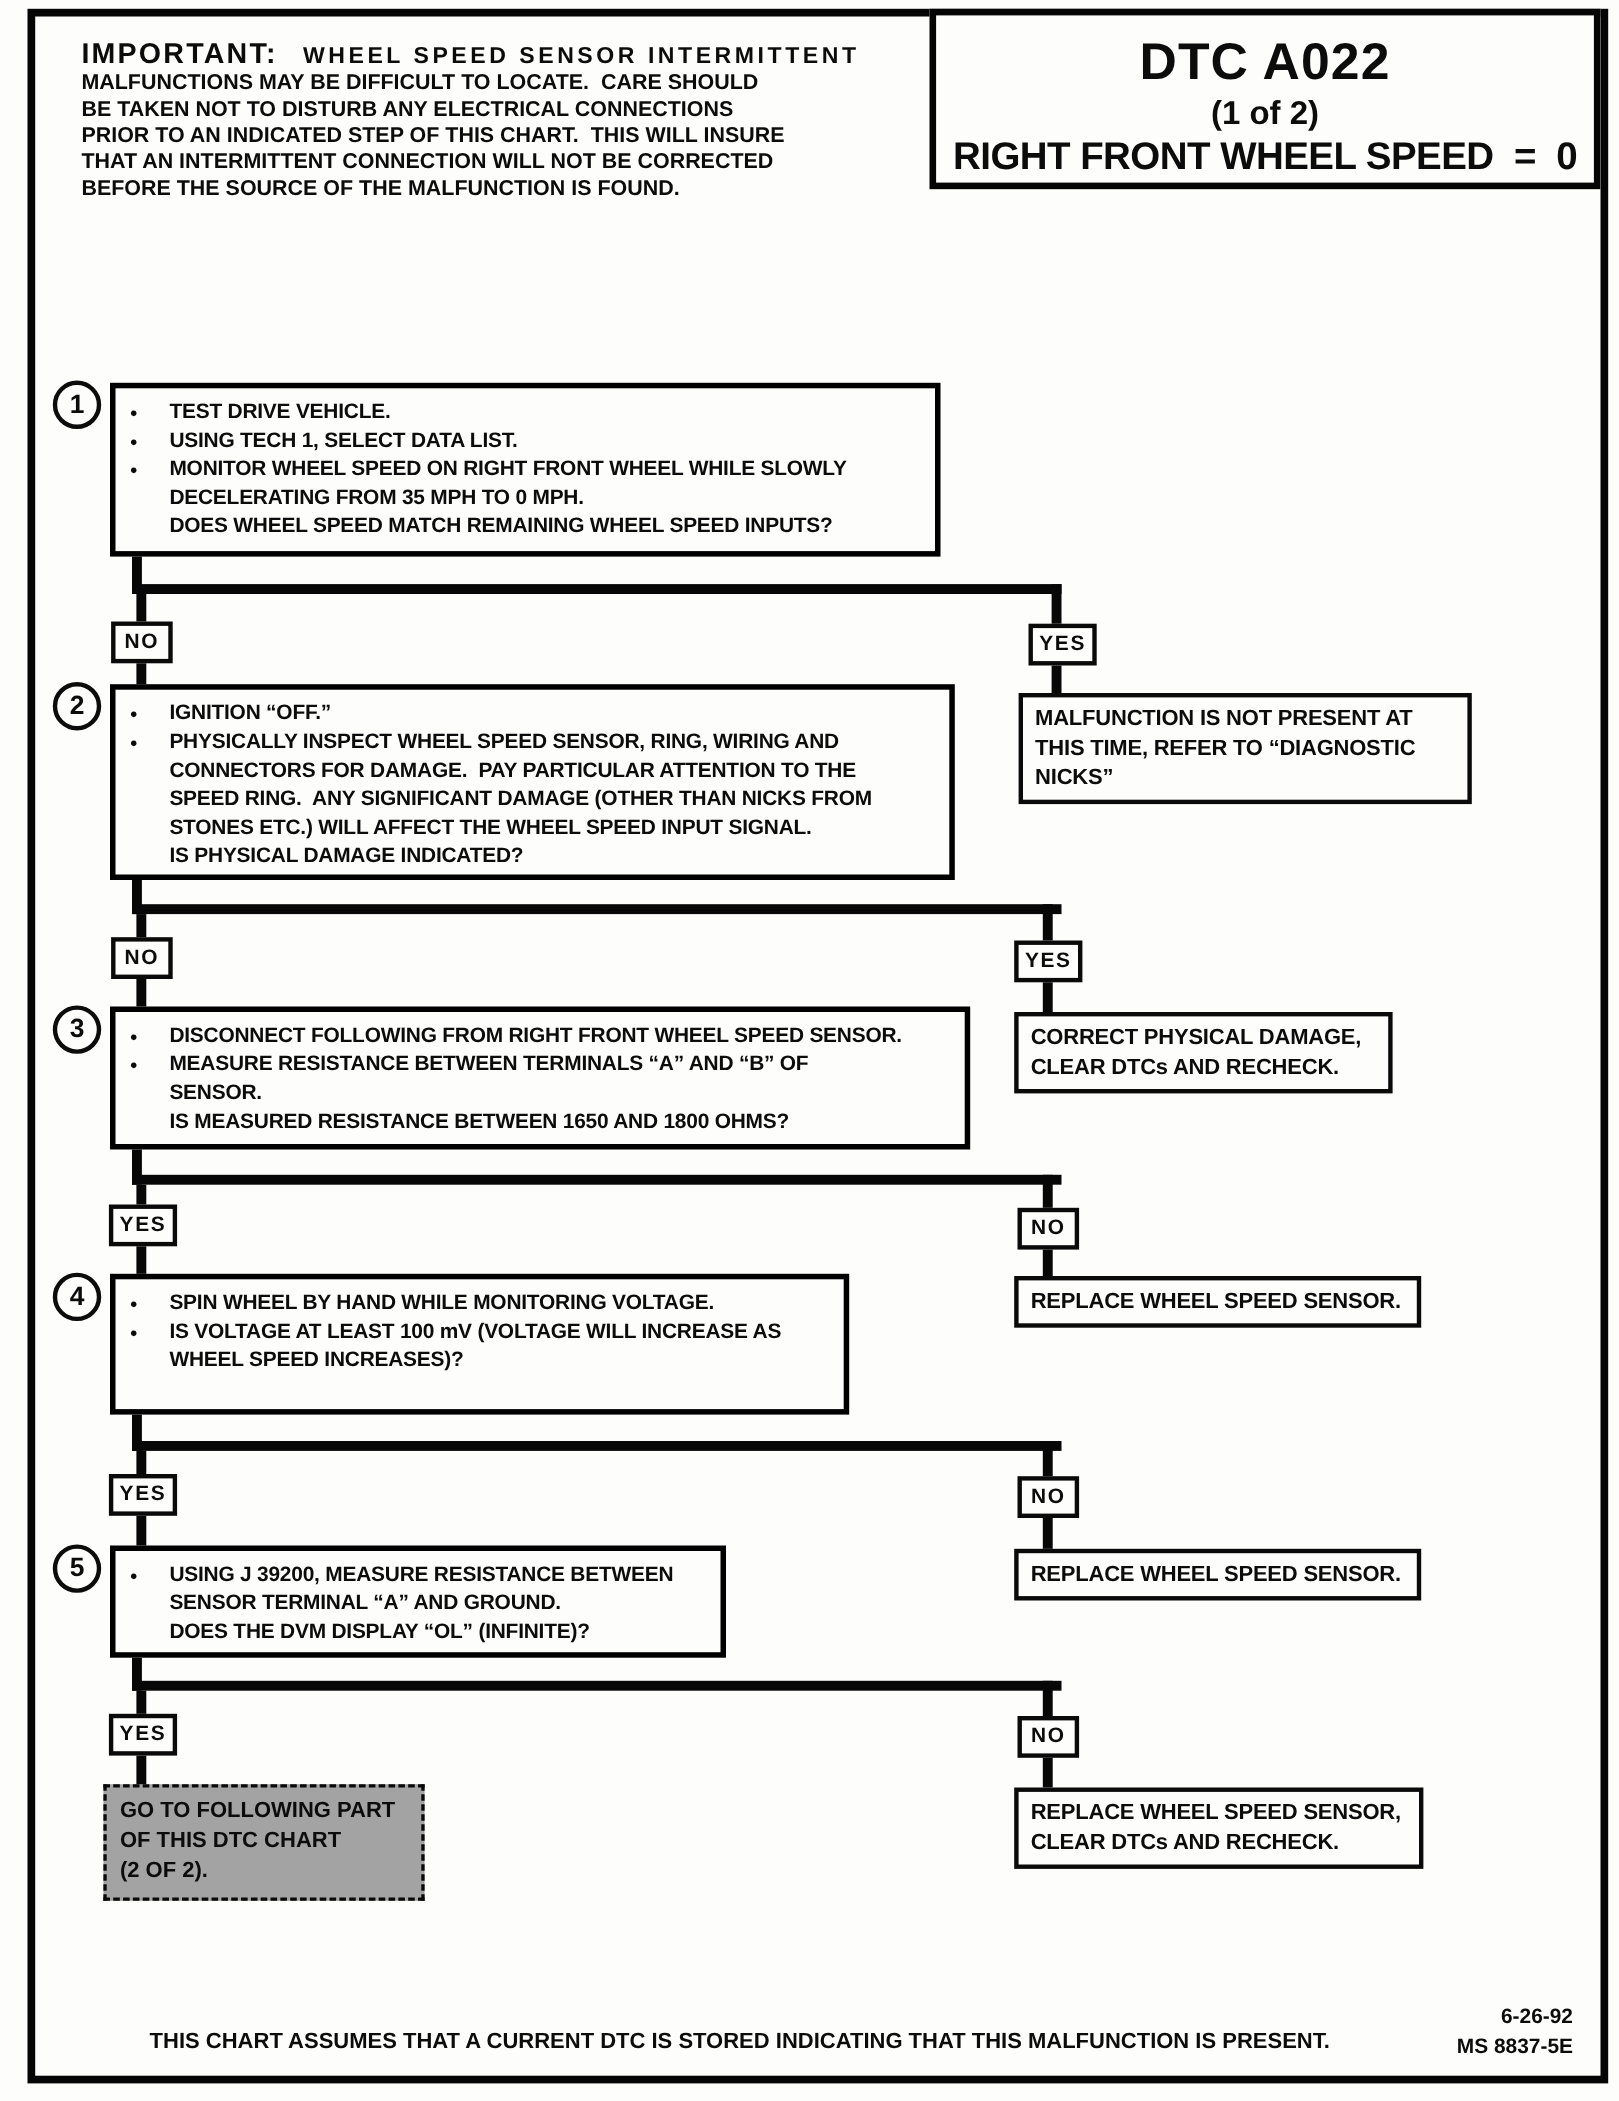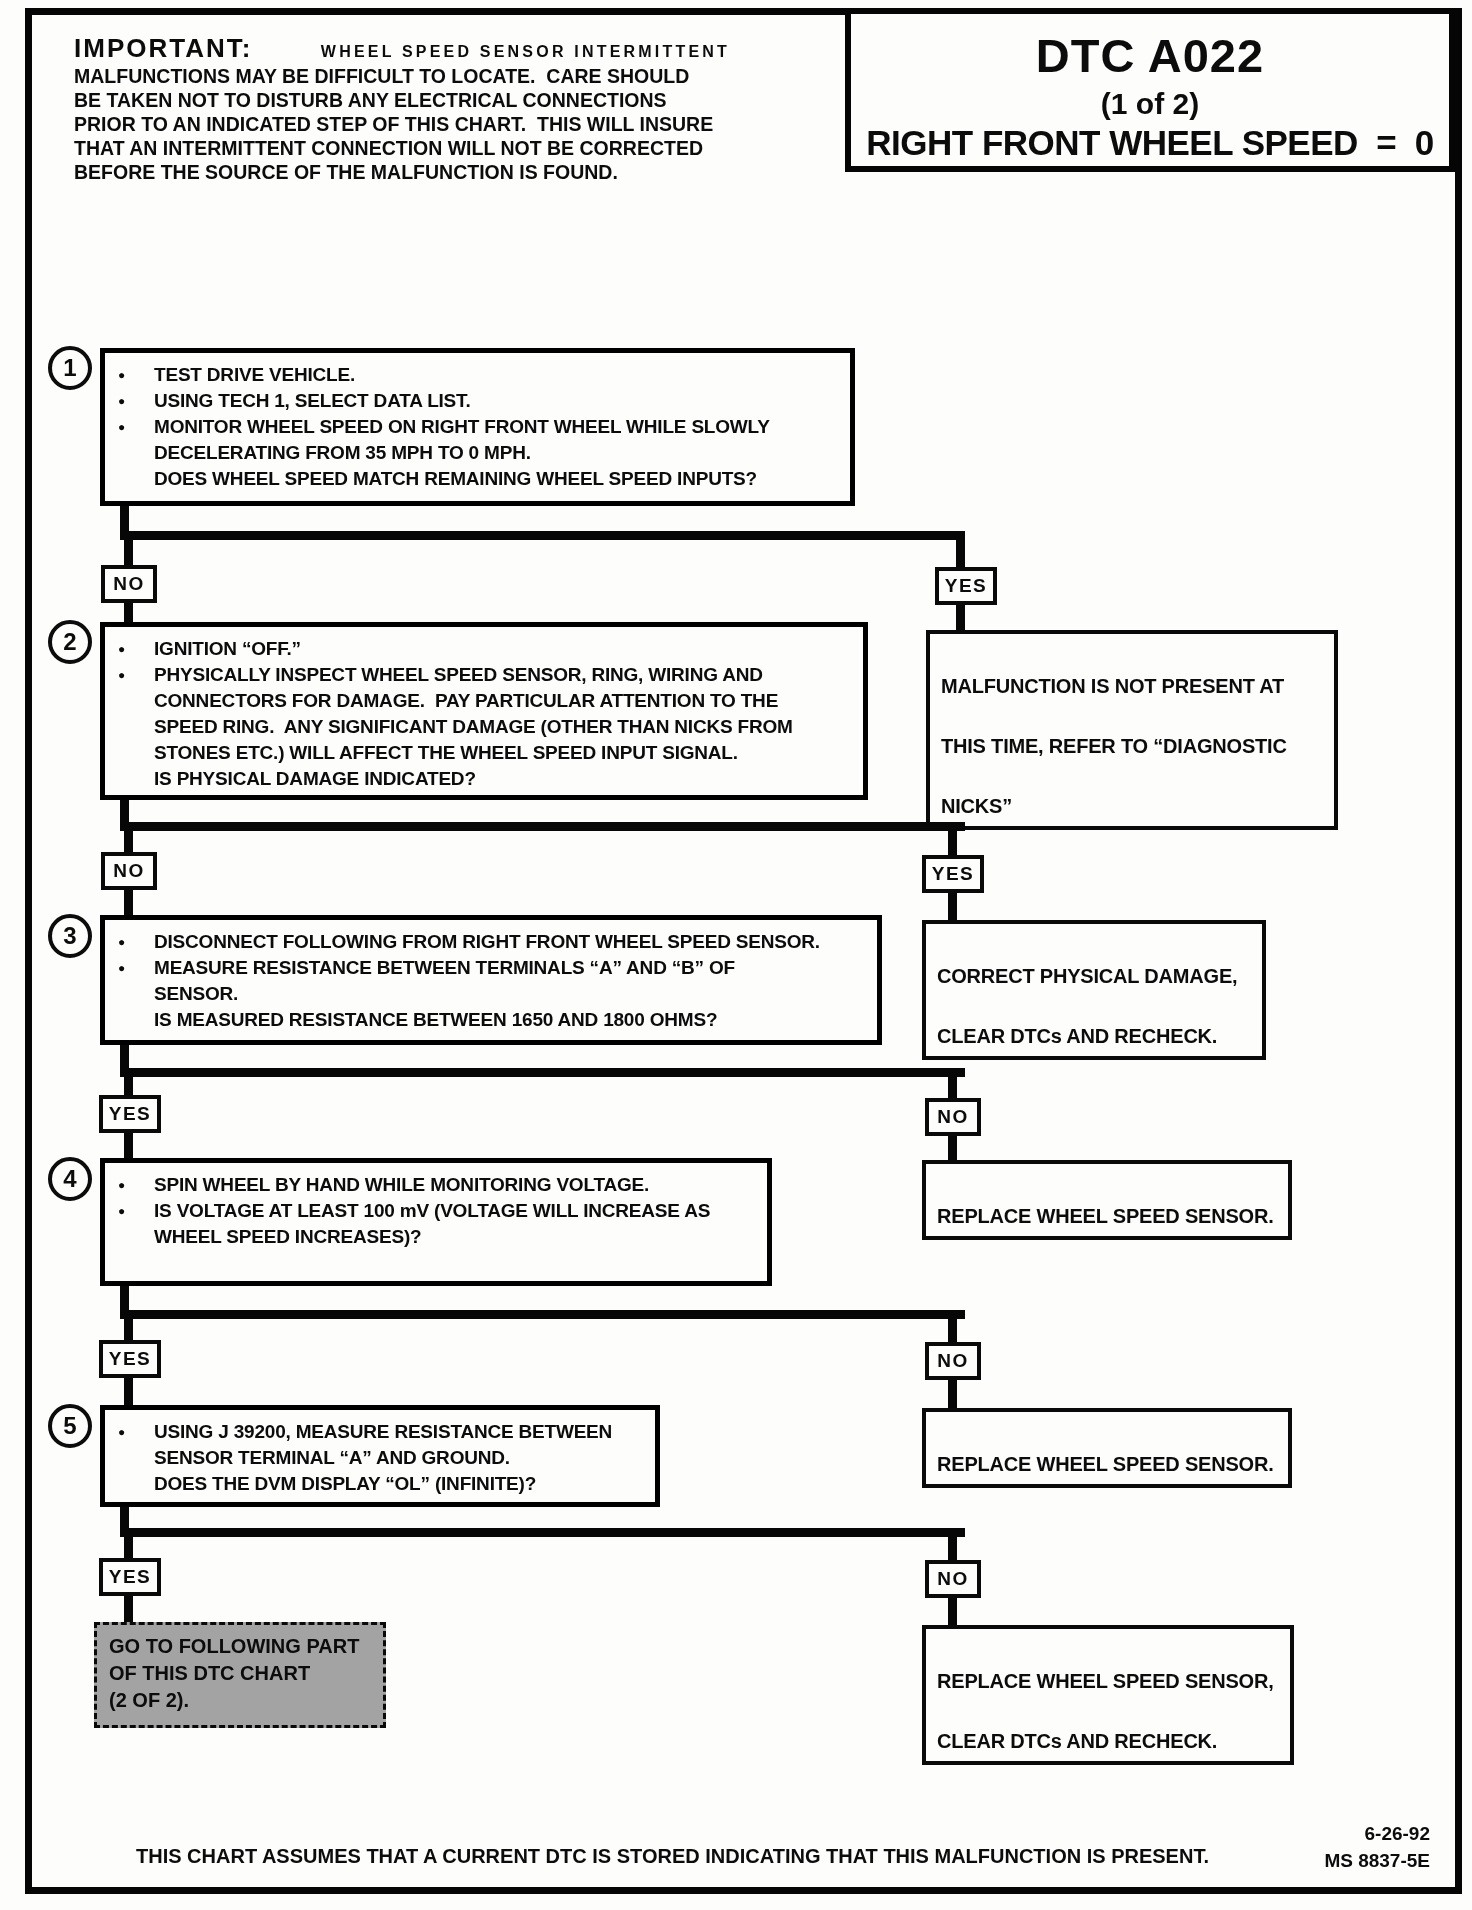--- a/index.html
+++ b/index.html
@@ -16,21 +16,21 @@
   .title-dtc{font-size:47px;letter-spacing:1px;margin-top:14px;}
   .title-page{font-size:30px;margin-top:4px;}
   .title-sub{font-size:35px;letter-spacing:-0.5px;margin-top:2px;white-space:pre;}
 
   
   .important{position:absolute;left:74px;top:36px;width:656px;font-size:19.5px;line-height:24px;}
   .imp-line{white-space:pre;gap:23px;}
   .imp-just{display:flex;justify-content:space-between;}
   .imp-first{display:flex;justify-content:space-between;align-items:baseline;}
   .imp-label{font-size:26px;letter-spacing:2px;}
-  .imp-rest{font-size:16px;letter-spacing:3.2px;}
+  .imp-rest{font-size:21px;letter-spacing:3.2px;}
 
   
   .circ{position:absolute;width:44px;height:44px;border:4px solid #0c0c0c;border-radius:50%;
     display:flex;align-items:center;justify-content:center;font-size:24px;background:#fdfdfc;box-sizing:border-box;}
 
   
   .stepbox{position:absolute;border:5px solid #000000;background:#fdfdfc;box-sizing:border-box;
     padding:9px 0 7px 13px;font-size:19px;line-height:26px;letter-spacing:-0.2px;}
   .line{white-space:pre;display:flex;}
   .line.dot::before{content:"●";font-size:12px;width:36px;flex:none;line-height:26px;}
@@ -38,21 +38,21 @@
 
   
   .lbl{position:absolute;border:4px solid #0a0a0a;background:#fdfdfc;box-sizing:border-box;height:38px;
     display:flex;align-items:center;justify-content:center;font-size:19px;letter-spacing:1.5px;}
   .lbl.w-yes{width:62px;}
   .lbl.w-no{width:56px;}
 
   
   .action{position:absolute;border:4px solid #0a0a0a;background:#fdfdfc;box-sizing:border-box;
     padding:6px 11px;font-size:20px;line-height:27px;letter-spacing:-0.2px;}
-  .action .aline{white-space:pre;margin-top:33px;}
+  .action .aline{white-space:pre;}
   .goto{position:absolute;border:3px dashed #0a0a0a;background:#a3a3a3;box-sizing:border-box;
     padding:8px 12px;font-size:20px;line-height:27px;}
 
   
   .h,.v{position:absolute;background:#070707;}
 
   
   .foot-note{position:absolute;left:136px;top:1845px;font-size:20px;white-space:pre;}
   .foot-meta{position:absolute;left:1290px;top:1820px;width:140px;text-align:right;font-size:19px;line-height:27px;}
 </style>

